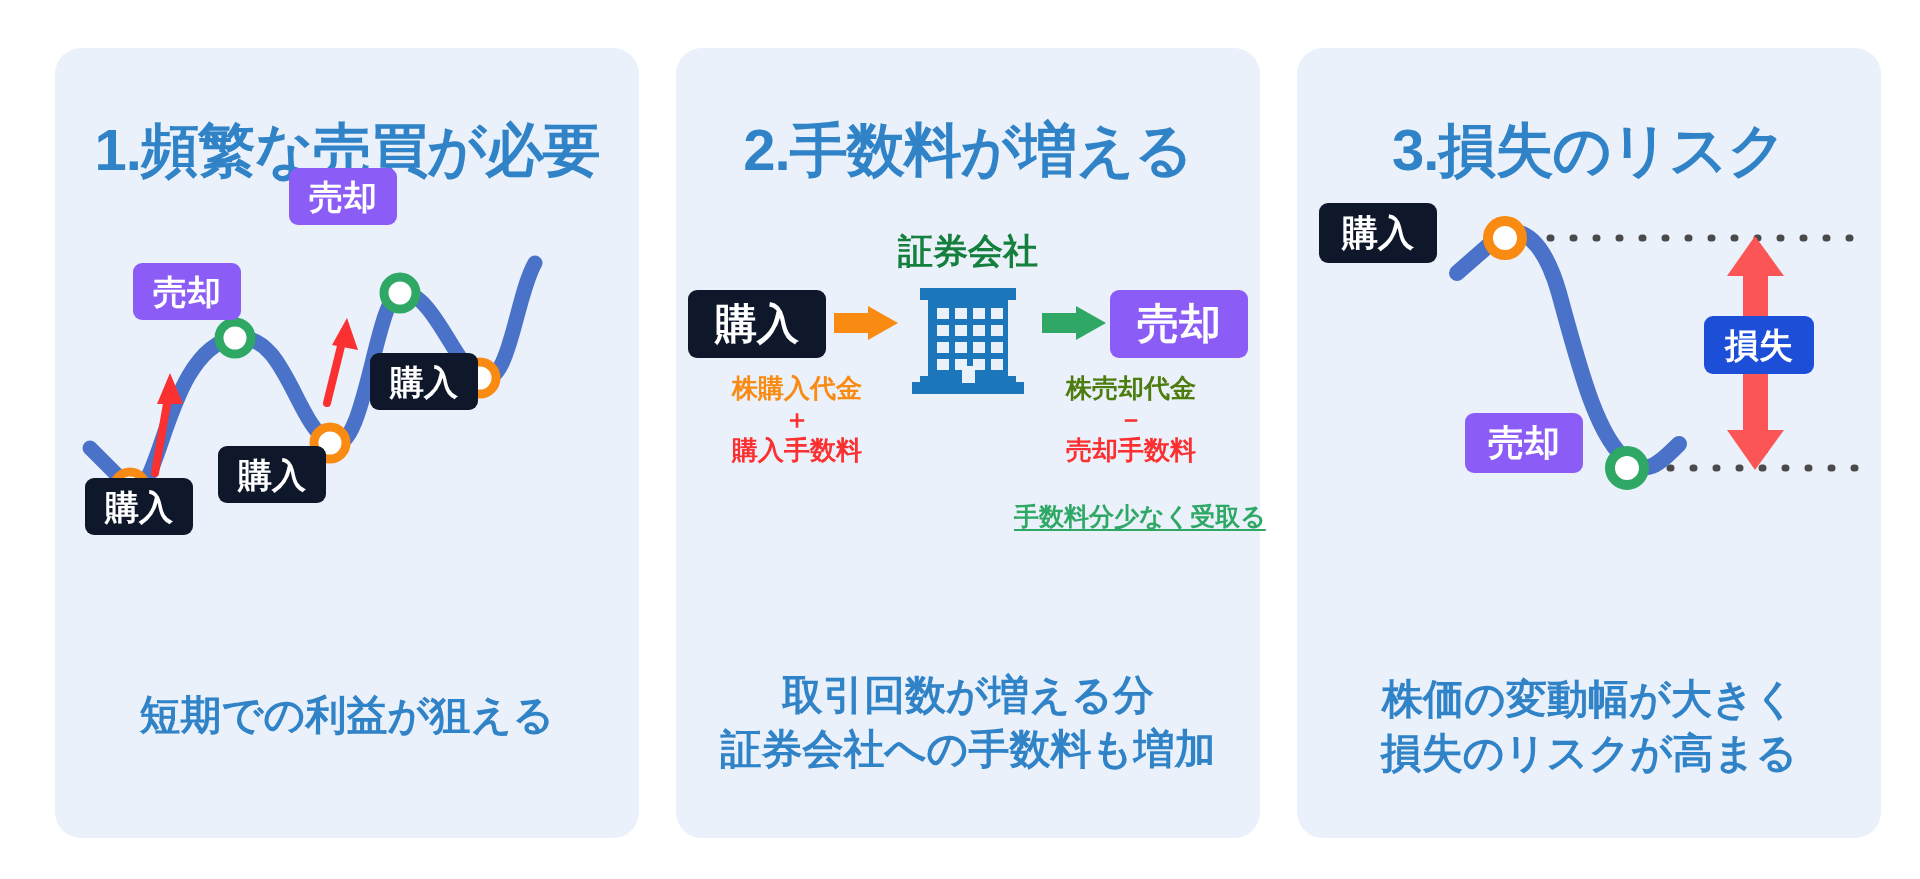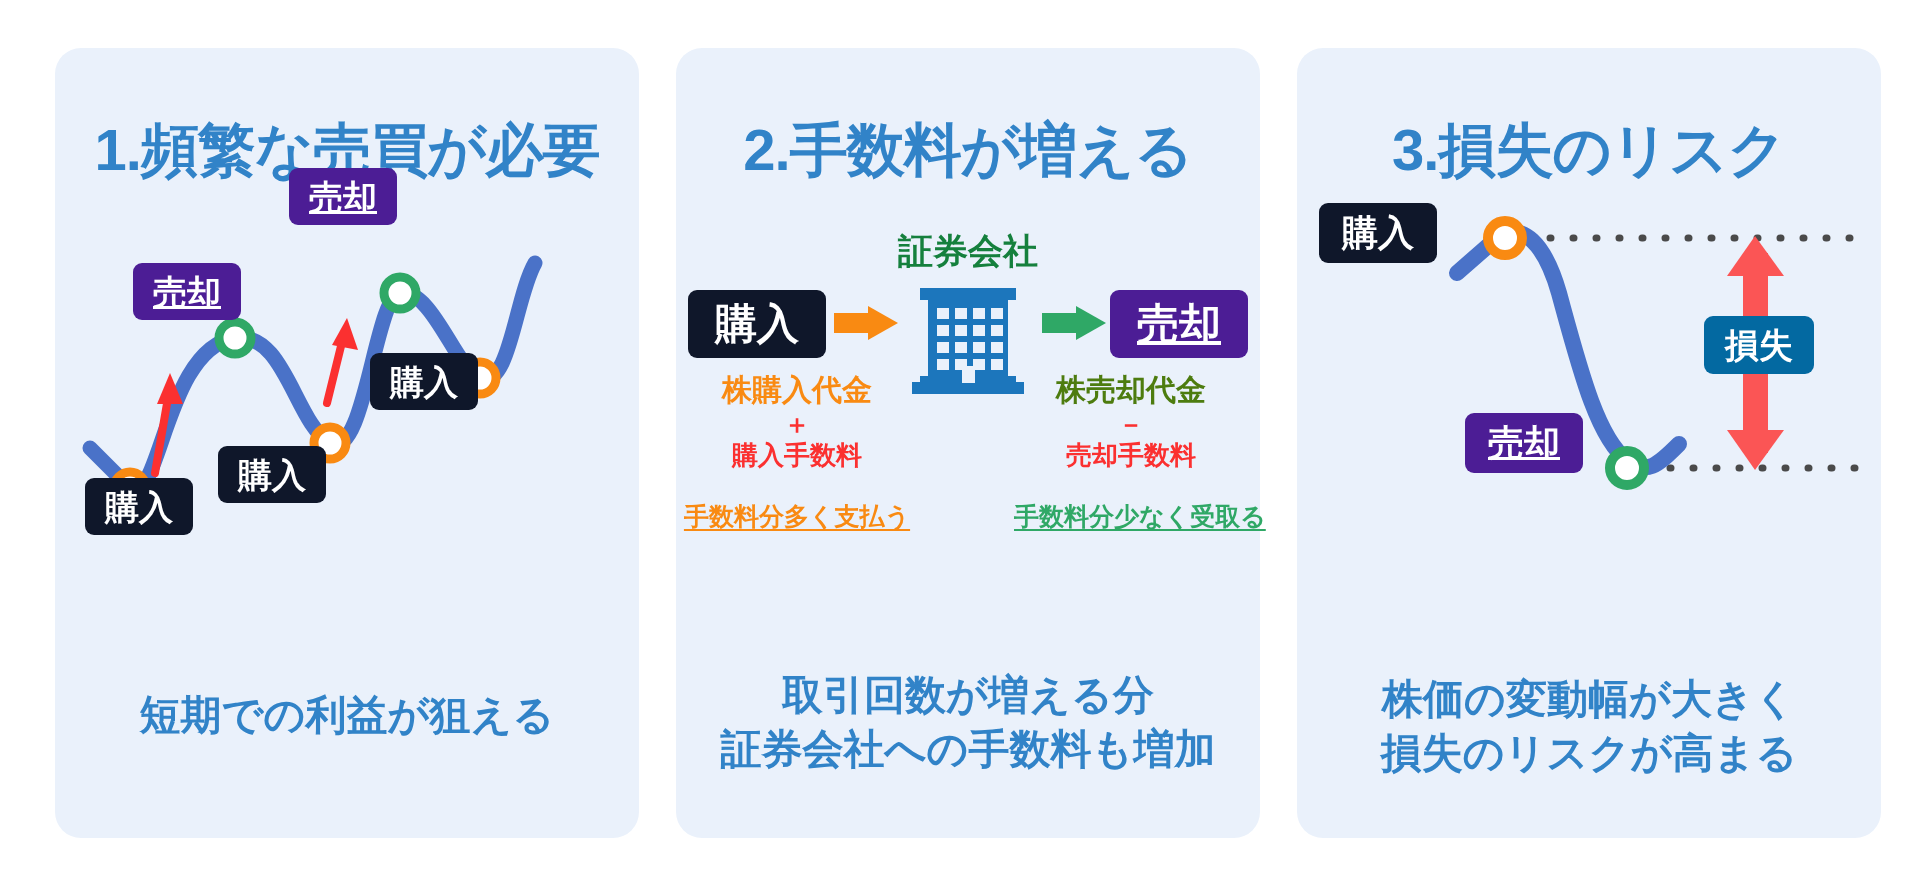--- a/index.html
+++ b/index.html
@@ -65,22 +65,22 @@
     align-items: center;
     justify-content: center;
     color: #ffffff;
     font-weight: 700;
     border-radius: 9px;
     box-sizing: border-box;
     white-space: nowrap;
     line-height: 1;
   }
   .badge.buy   { background: #0f172a; }
-  .badge.sell  { background: #4c1d95; text-decoration: underline; }
-  .badge.loss  { background: #0369a1; }
+  .badge.sell  { background: #8b5cf6; }
+  .badge.loss  { background: #1d4ed8; }
 
   
   #p1-badge-buy-1  { left: 30px;  top: 430px; width: 108px; height: 57px; font-size: 34px; }
   #p1-badge-sell-1 { left: 78px;  top: 215px; width: 108px; height: 57px; font-size: 34px; }
   #p1-badge-buy-2  { left: 163px; top: 398px; width: 108px; height: 57px; font-size: 34px; }
   #p1-badge-sell-2 { left: 234px; top: 120px; width: 108px; height: 57px; font-size: 34px; }
   #p1-badge-buy-3  { left: 315px; top: 305px; width: 108px; height: 57px; font-size: 34px; }
 
   
   #p2-badge-buy  { left: 12px;  top: 242px; width: 138px; height: 68px; font-size: 42px; }
@@ -104,21 +104,21 @@
   
   .fee-col {
     position: absolute;
     text-align: center;
     line-height: 1.16;
     font-weight: 700;
     width: 230px;
   }
   #fee-col-left  { left: 6px;   top: 325px; }
   #fee-col-right { left: 340px; top: 325px; }
-  .fee-principal { font-size: 30px; }
+  .fee-principal { font-size: 26px; }
   .fee-principal.orange { color: #f98a12; }
   .fee-principal.green  { color: #4d7c0f; }
   .fee-op { font-size: 26px; color: #fb3030; margin: 1px 0; }
   .fee-charge { font-size: 26px; color: #fb3030; }
   .fee-note {
     position: absolute;
     font-size: 25px;
     font-weight: 700;
     text-decoration: underline;
     text-underline-offset: 4px;
@@ -226,21 +226,20 @@
     </svg>
 
     <div class="badge buy" id="p2-badge-buy">購入</div>
     <div class="badge sell" id="p2-badge-sell">売却</div>
 
     <div class="fee-col" id="fee-col-left">
       <div class="fee-principal orange">株購入代金</div>
       <div class="fee-op">＋</div>
       <div class="fee-charge">購入手数料</div>
     </div>
-    <div class="fee-note" id="fee-note-left">手数料分多く支払う</div>
 
     <div class="fee-col" id="fee-col-right">
       <div class="fee-principal green">株売却代金</div>
       <div class="fee-op">－</div>
       <div class="fee-charge">売却手数料</div>
     </div>
     <div class="fee-note" id="fee-note-right">手数料分少なく受取る</div>
 
     <div class="card-caption" id="caption-2">
       <div>取引回数が増える分</div>

